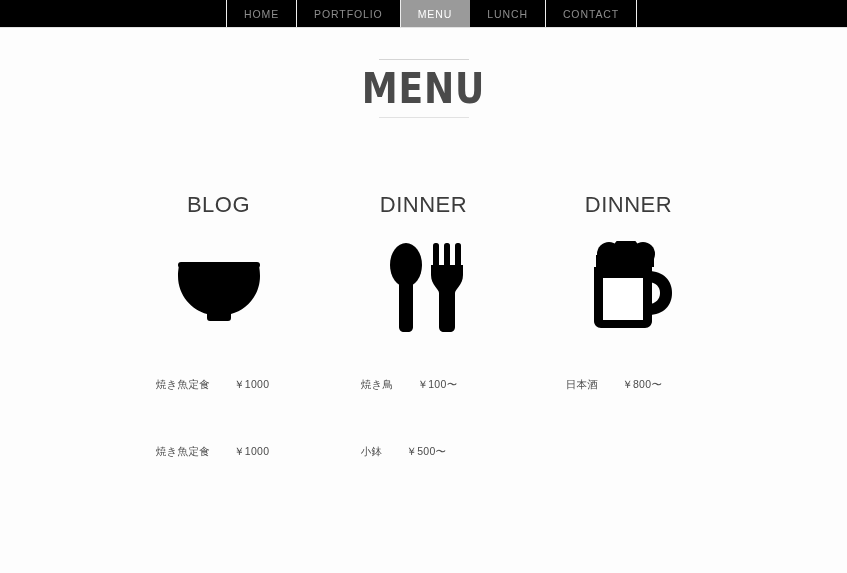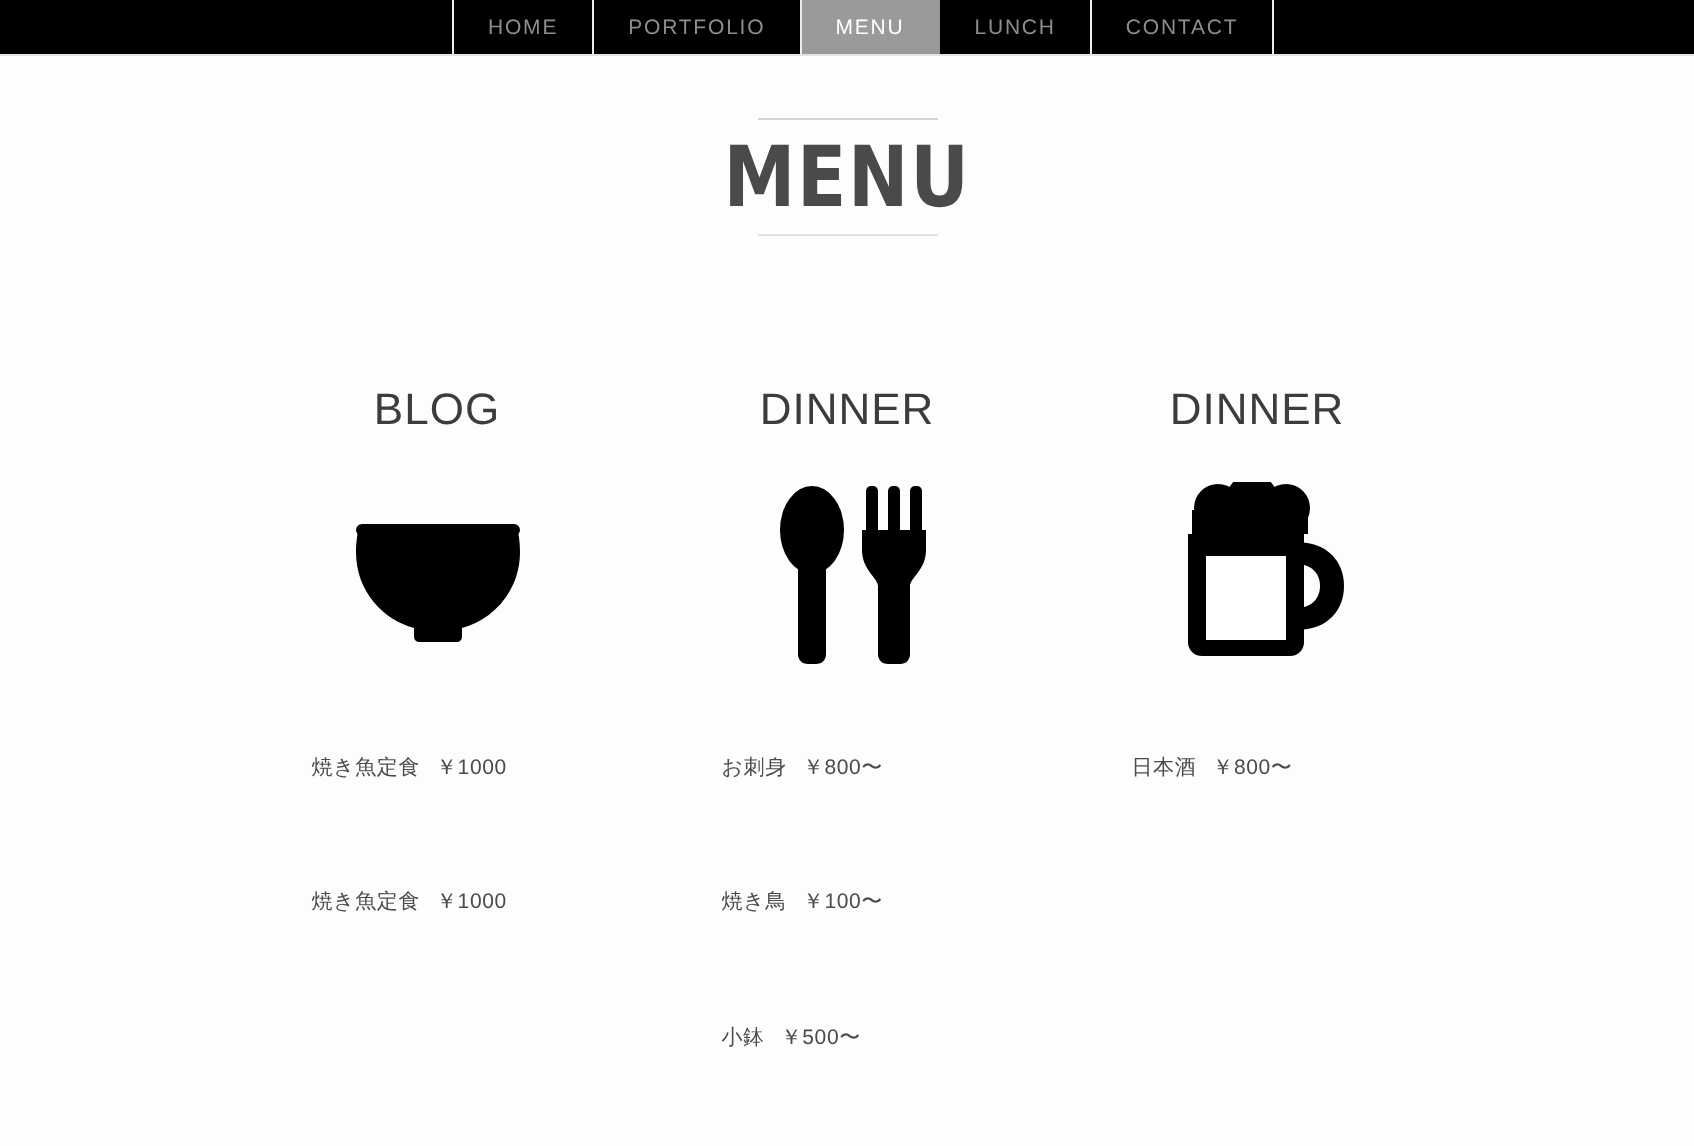--- a/index.html
+++ b/index.html
@@ -121,21 +121,21 @@
     padding-right: 4px;
   }
   .menu-line {
     font-size: 10.5px;
     color: #4b4b4b;
     line-height: 22.5px;
     letter-spacing: 0.3px;
     white-space: pre-wrap;
   }
   .menu-line .price {
-    margin-left: 8px;
+    margin-left: 24px;
   }
 </style>
 </head>
 <body>
 
 <div class="navbar">
   <div class="nav-inner">
     <div class="nav-item">
       <span>HOME</span>
     </div>
@@ -193,23 +193,20 @@
         <path fill="#000000" d="M14,44 L28,44 L28,92 C28,95 26,97 23,97 L19,97 C16,97 14,95 14,92 Z"></path>
 
         <rect fill="#000000" x="48" y="8" width="6" height="30" rx="2.5"></rect>
         <rect fill="#000000" x="59" y="8" width="6" height="30" rx="2.5"></rect>
         <rect fill="#000000" x="70" y="8" width="6" height="30" rx="2.5"></rect>
         <path fill="#000000" d="M46,30 L78,30 L78,40 C78,50 70,54 70,58 L70,92 C70,95 68,97 65,97 L59,97 C56,97 54,95 54,92 L54,58 C54,54 46,50 46,40 Z"></path>
       </svg>
     </div>
     <div class="col-list">
       <div class="menu-line">
-        <span>お刺身</span><span class="price">￥800〜</span>
-      </div>
-      <div class="menu-line">
         <span>焼き鳥</span><span class="price">￥100〜</span>
       </div>
       <div class="menu-line">
         <span>小鉢</span><span class="price">￥500〜</span>
       </div>
       <div class="menu-line">
         
       </div>
     </div>
   </div>

